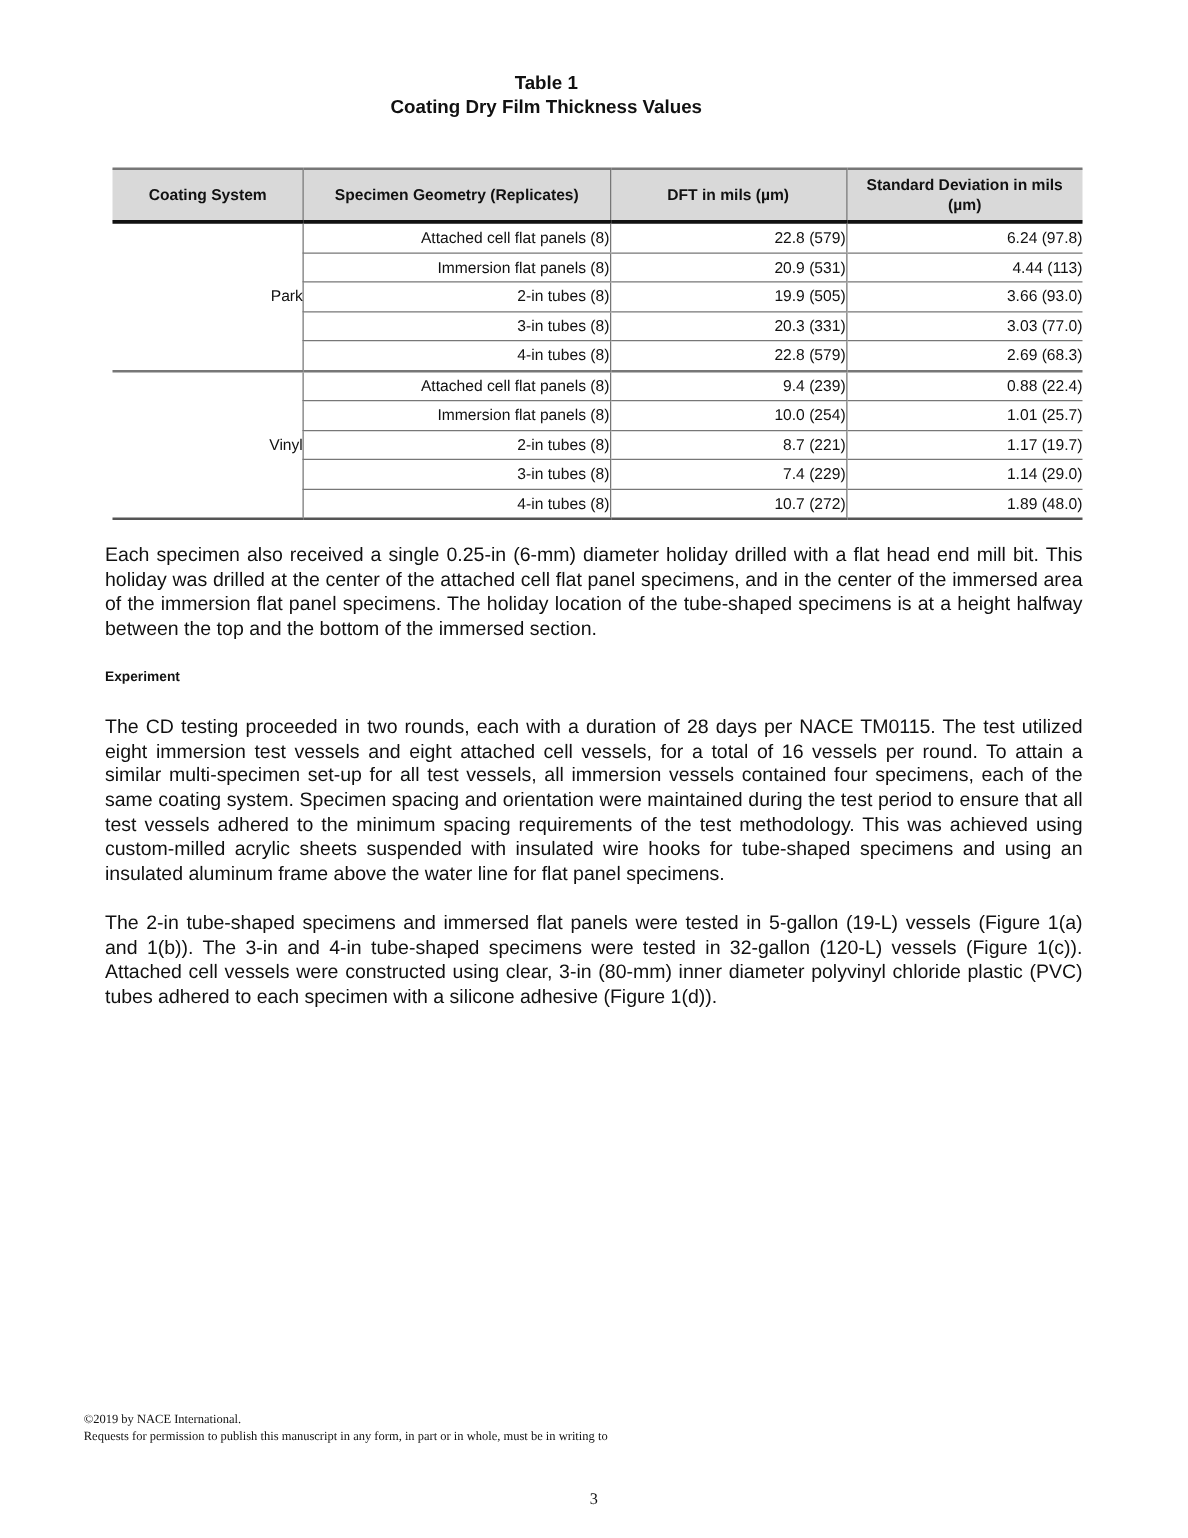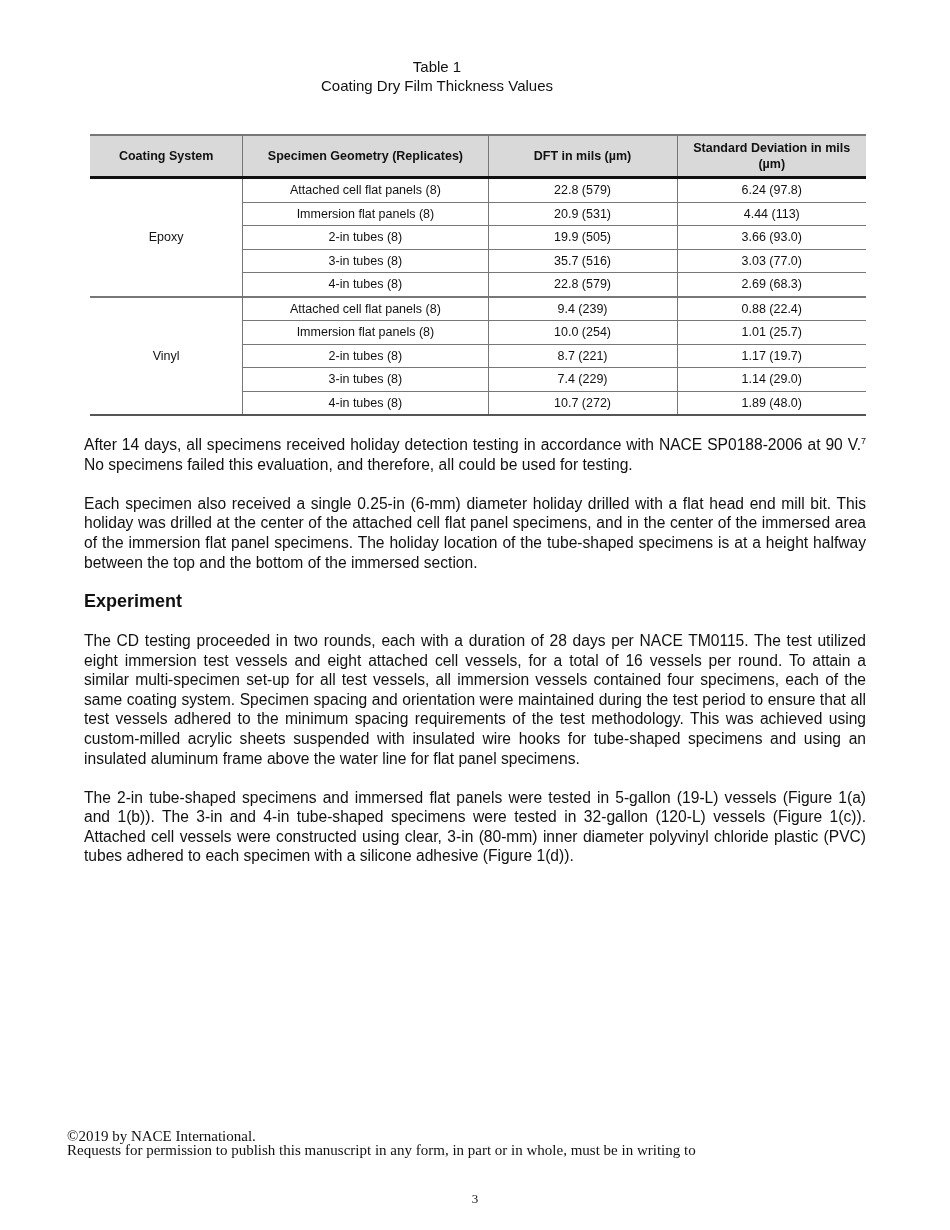--- a/index.html
+++ b/index.html
@@ -1,30 +1,30 @@
 <!DOCTYPE html>
 <html><head>
 <meta charset="utf-8">
 <style>
   html, body { margin: 0; padding: 0; background: #ffffff; }
   body { width: 950px; height: 1230px; position: relative; font-family: "Liberation Sans", sans-serif; color: #111; }
-  .caption { position: absolute; top: 57px; left: 0; width: 874px; text-align: center; font-weight: normal; font-size: 15px; line-height: 19px; }
+  .caption { position: absolute; top: 57px; left: 0; width: 874px; text-align: center; font-weight: bold; font-size: 15px; line-height: 19px; }
   table.dft { position: absolute; top: 134px; left: 90px; width: 776px; border-collapse: collapse; font-size: 12.5px; }
   table.dft th { background: #d9d9d9; font-weight: bold; height: 40px; padding: 0 6px; border-top: 2px solid #777; border-bottom: 3px solid #111; border-left: 1px solid #777; text-align: center; line-height: 16px; }
   table.dft th:first-child { border-left: none; }
-  table.dft td { height: 22.5px; padding: 0; text-align: center; border-bottom: 1px solid #777; border-left: 1px solid #777; }
+  table.dft td { height: 22.5px; padding: 0; text-align: right; border-bottom: 1px solid #777; border-left: 1px solid #777; }
   table.dft td.group { border-left: none; }
   table.dft tr.last td { border-bottom: 2px solid #555; }
   table.dft tr.group-end td { border-bottom: 2px solid #777; }
   .col1 { width: 152px; } .col2 { width: 244px; } .col3 { width: 188px; } .col4 { width: 188px; }
   .body-text { position: absolute; left: 84px; width: 782px; font-size: 15.6px; line-height: 19.6px; text-align: justify; }
   .body-text p { margin: 0 0 19.6px 0; }
-  .body-text h3 { margin: 0 0 19.6px 0; font-size: 18px; font-weight: bold; }
+  .body-text h3 { margin: 0 0 19.6px 0; font-size: 11px; font-weight: bold; }
   sup { font-size: 9px; line-height: 0; vertical-align: super; }
-  .footer { position: absolute; top: 1129px; left: 67px; font-family: "Liberation Serif", serif; font-size: 15px; line-height: 14px; color: #111; }
+  .footer { position: absolute; top: 1129px; left: 67px; font-family: "Liberation Serif", serif; font-size: 10px; line-height: 14px; color: #111; }
   .pagenum { position: absolute; top: 1191px; left: 0; width: 950px; text-align: center; font-family: "Liberation Serif", serif; font-size: 13px; }
 </style>
 </head>
 <body>
 
 <div class="caption">
   <div>Table 1</div>
   <div>Coating Dry Film Thickness Values</div>
 </div>
 
@@ -38,38 +38,38 @@
   <thead>
     <tr>
       <th>Coating System</th>
       <th>Specimen Geometry (Replicates)</th>
       <th>DFT in mils (µm)</th>
       <th>Standard Deviation in mils (µm)</th>
     </tr>
   </thead>
   <tbody>
     <tr>
-      <td class="group" rowspan="5" style="border-bottom:2px solid #777;">Epoxy</td>
+      <td class="group" rowspan="5" style="border-bottom:2px solid #777;">Park</td>
       <td>Attached cell flat panels (8)</td>
       <td>22.8 (579)</td>
       <td>6.24 (97.8)</td>
     </tr>
     <tr>
       <td>Immersion flat panels (8)</td>
       <td>20.9 (531)</td>
       <td>4.44 (113)</td>
     </tr>
     <tr>
       <td>2-in tubes (8)</td>
       <td>19.9 (505)</td>
       <td>3.66 (93.0)</td>
     </tr>
     <tr>
       <td>3-in tubes (8)</td>
-      <td>35.7 (516)</td>
+      <td>20.3 (331)</td>
       <td>3.03 (77.0)</td>
     </tr>
     <tr class="group-end">
       <td>4-in tubes (8)</td>
       <td>22.8 (579)</td>
       <td>2.69 (68.3)</td>
     </tr>
     <tr>
       <td class="group" rowspan="5" style="border-bottom:2px solid #555;">Vinyl</td>
       <td>Attached cell flat panels (8)</td>
@@ -93,21 +93,20 @@
     </tr>
     <tr class="last">
       <td>4-in tubes (8)</td>
       <td>10.7 (272)</td>
       <td>1.89 (48.0)</td>
     </tr>
   </tbody>
 </table>
 
 <div class="body-text" style="top:435px;">
-  <p><span>After 14 days, all specimens received holiday detection testing in accordance with NACE SP0188-2006 at 90 V.</span><sup>7</sup><span> No specimens failed this evaluation, and therefore, all could be used for testing.</span></p>
   <p>Each specimen also received a single 0.25-in (6-mm) diameter holiday drilled with a flat head end mill bit. This holiday was drilled at the center of the attached cell flat panel specimens, and in the center of the immersed area of the immersion flat panel specimens. The holiday location of the tube-shaped specimens is at a height halfway between the top and the bottom of the immersed section.</p>
   <h3>Experiment</h3>
   <p>The CD testing proceeded in two rounds, each with a duration of 28 days per NACE TM0115. The test utilized eight immersion test vessels and eight attached cell vessels, for a total of 16 vessels per round. To attain a similar multi-specimen set-up for all test vessels, all immersion vessels contained four specimens, each of the same coating system. Specimen spacing and orientation were maintained during the test period to ensure that all test vessels adhered to the minimum spacing requirements of the test methodology. This was achieved using custom-milled acrylic sheets suspended with insulated wire hooks for tube-shaped specimens and using an insulated aluminum frame above the water line for flat panel specimens.</p>
   <p>The 2-in tube-shaped specimens and immersed flat panels were tested in 5-gallon (19-L) vessels (Figure 1(a) and 1(b)). The 3-in and 4-in tube-shaped specimens were tested in 32-gallon (120-L) vessels (Figure 1(c)). Attached cell vessels were constructed using clear, 3-in (80-mm) inner diameter polyvinyl chloride plastic (PVC) tubes adhered to each specimen with a silicone adhesive (Figure 1(d)).</p>
 </div>
 
 <div class="footer">
   <div>©2019 by NACE International.</div>
   <div>Requests for permission to publish this manuscript in any form, in part or in whole, must be in writing to</div>
 </div>

